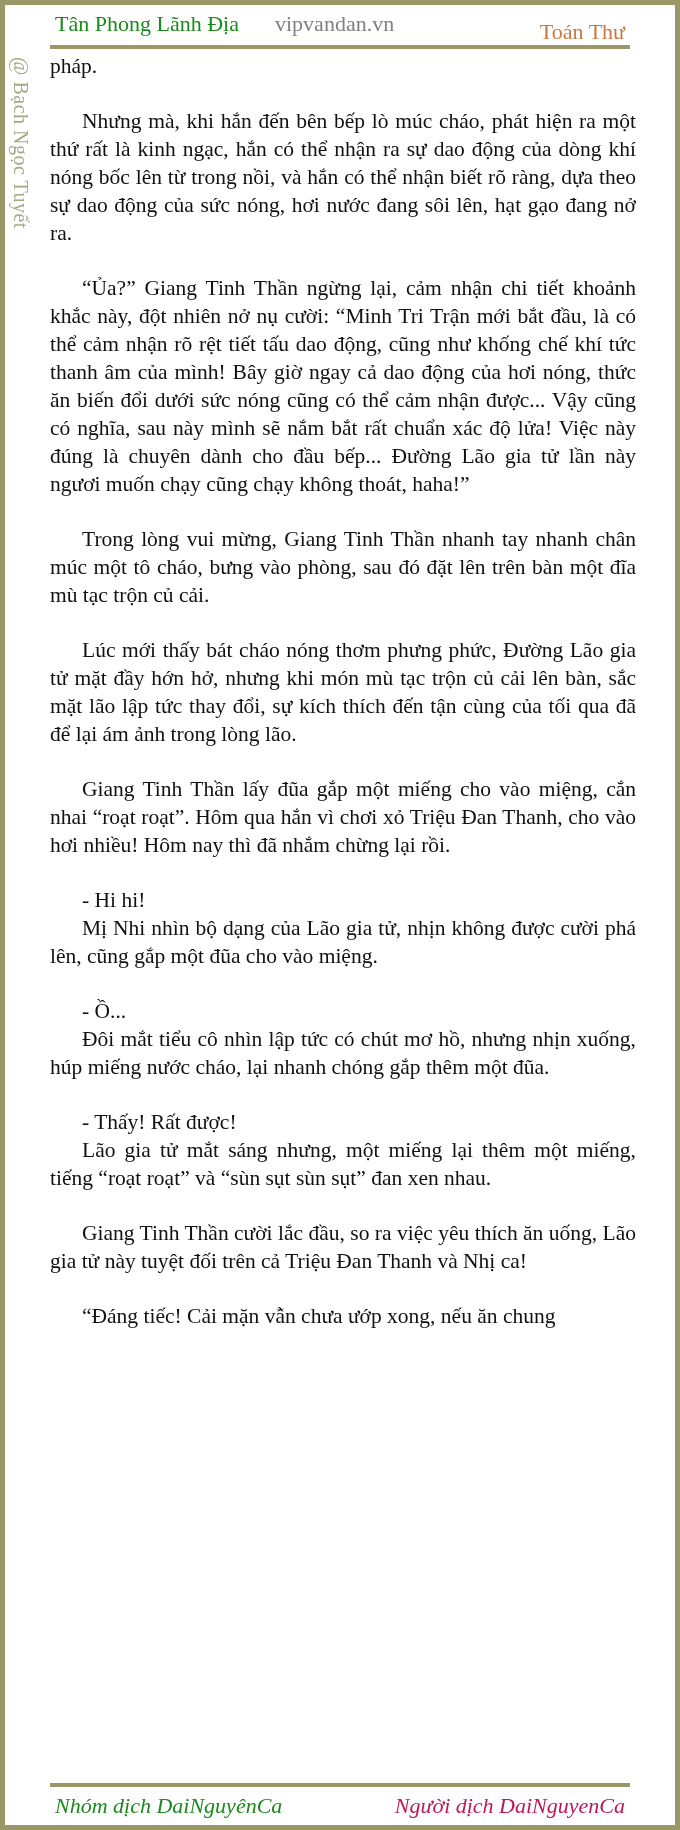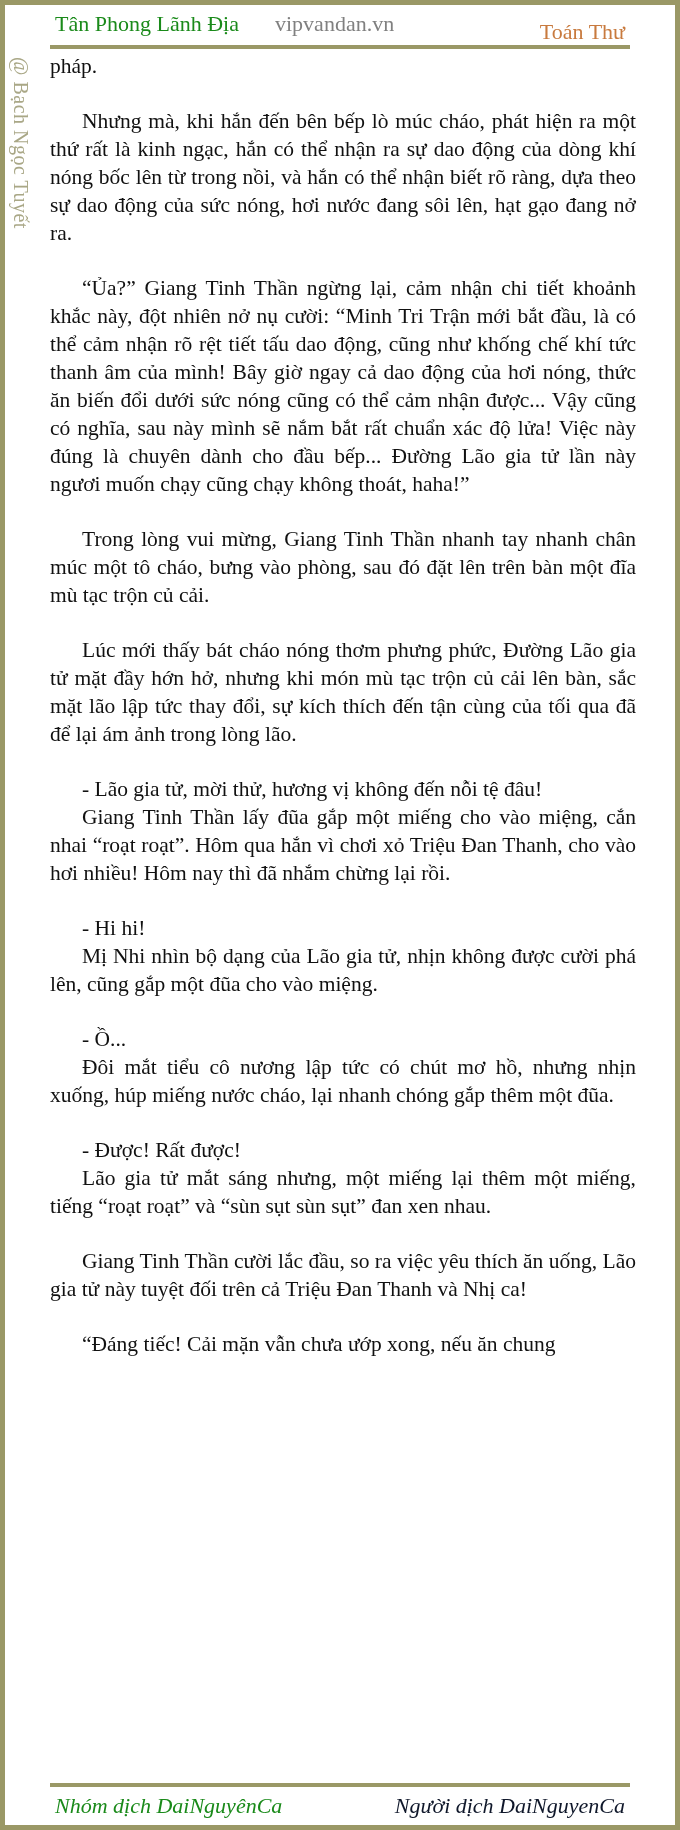--- a/index.html
+++ b/index.html
@@ -50,47 +50,46 @@
 
   .footer {
     position: absolute;
     left: 45px; right: 45px; top: 1778px;
     height: 40px;
     border-top: 4px solid #9a9866;
     font-style: italic;
     font-size: 22px;
   }
   .footer .group { position: absolute; left: 5px; top: 6px; color: #1a8a1a; }
-  .footer .translator { position: absolute; right: 5px; top: 6px; color: #0f172a; }
+  .footer .translator { position: absolute; right: 5px; top: 6px; color: #be185d; }
 </style>
 </head>
 <body>
 
 <div class="page">
   <div class="header">
     <span class="title">Tân Phong Lãnh Địa</span>
     <span class="site">vipvandan.vn</span>
     <span class="author">Toán Thư</span>
   </div>
 
   <div class="side-credit">@ Bạch Ngọc Tuyết</div>
 
   <div class="body">
     <p class="noindent">pháp.</p>
     <p>Nhưng mà, khi hắn đến bên bếp lò múc cháo, phát hiện ra một thứ rất là kinh ngạc, hắn có thể nhận ra sự dao động của dòng khí nóng bốc lên từ trong nồi, và hắn có thể nhận biết rõ ràng, dựa theo sự dao động của sức nóng, hơi nước đang sôi lên, hạt gạo đang nở ra.</p>
     <p>“Ủa?” Giang Tinh Thần ngừng lại, cảm nhận chi tiết khoảnh khắc này, đột nhiên nở nụ cười: “Minh Tri Trận mới bắt đầu, là có thể cảm nhận rõ rệt tiết tấu dao động, cũng như khống chế khí tức thanh âm của mình! Bây giờ ngay cả dao động của hơi nóng, thức ăn biến đổi dưới sức nóng cũng có thể cảm nhận được... Vậy cũng có nghĩa, sau này mình sẽ nắm bắt rất chuẩn xác độ lửa! Việc này đúng là chuyên dành cho đầu bếp... Đường Lão gia tử lần này ngươi muốn chạy cũng chạy không thoát, haha!”</p>
     <p>Trong lòng vui mừng, Giang Tinh Thần nhanh tay nhanh chân múc một tô cháo, bưng vào phòng, sau đó đặt lên trên bàn một đĩa mù tạc trộn củ cải.</p>
     <p>Lúc mới thấy bát cháo nóng thơm phưng phức, Đường Lão gia tử mặt đầy hớn hở, nhưng khi món mù tạc trộn củ cải lên bàn, sắc mặt lão lập tức thay đổi, sự kích thích đến tận cùng của tối qua đã để lại ám ảnh trong lòng lão.</p>
-    <p class="dialog-start">- Lão gia tử, mời thử, hương vị không đến nỗi tệ đâu!</p>
     <p>Giang Tinh Thần lấy đũa gắp một miếng cho vào miệng, cắn nhai “roạt roạt”. Hôm qua hắn vì chơi xỏ Triệu Đan Thanh, cho vào hơi nhiều! Hôm nay thì đã nhắm chừng lại rồi.</p>
     <p class="dialog-start">- Hi hi!</p>
     <p>Mị Nhi nhìn bộ dạng của Lão gia tử, nhịn không được cười phá lên, cũng gắp một đũa cho vào miệng.</p>
     <p class="dialog-start">- Ồ...</p>
-    <p>Đôi mắt tiểu cô nương lập tức có chút mơ hồ, nhưng nhịn xuống, húp miếng nước cháo, lại nhanh chóng gắp thêm một đũa.</p>
-    <p class="dialog-start">- Được! Rất được!</p>
+    <p>Đôi mắt tiểu cô nhìn lập tức có chút mơ hồ, nhưng nhịn xuống, húp miếng nước cháo, lại nhanh chóng gắp thêm một đũa.</p>
+    <p class="dialog-start">- Thấy! Rất được!</p>
     <p>Lão gia tử mắt sáng nhưng, một miếng lại thêm một miếng, tiếng “roạt roạt” và “sùn sụt sùn sụt” đan xen nhau.</p>
     <p>Giang Tinh Thần cười lắc đầu, so ra việc yêu thích ăn uống, Lão gia tử này tuyệt đối trên cả Triệu Đan Thanh và Nhị ca!</p>
     <p>“Đáng tiếc! Cải mặn vẫn chưa ướp xong, nếu ăn chung</p>
   </div>
 
   <div class="footer">
     <span class="group">Nhóm dịch DaiNguyênCa</span>
     <span class="translator">Người dịch DaiNguyenCa</span>
   </div>
 </div>

